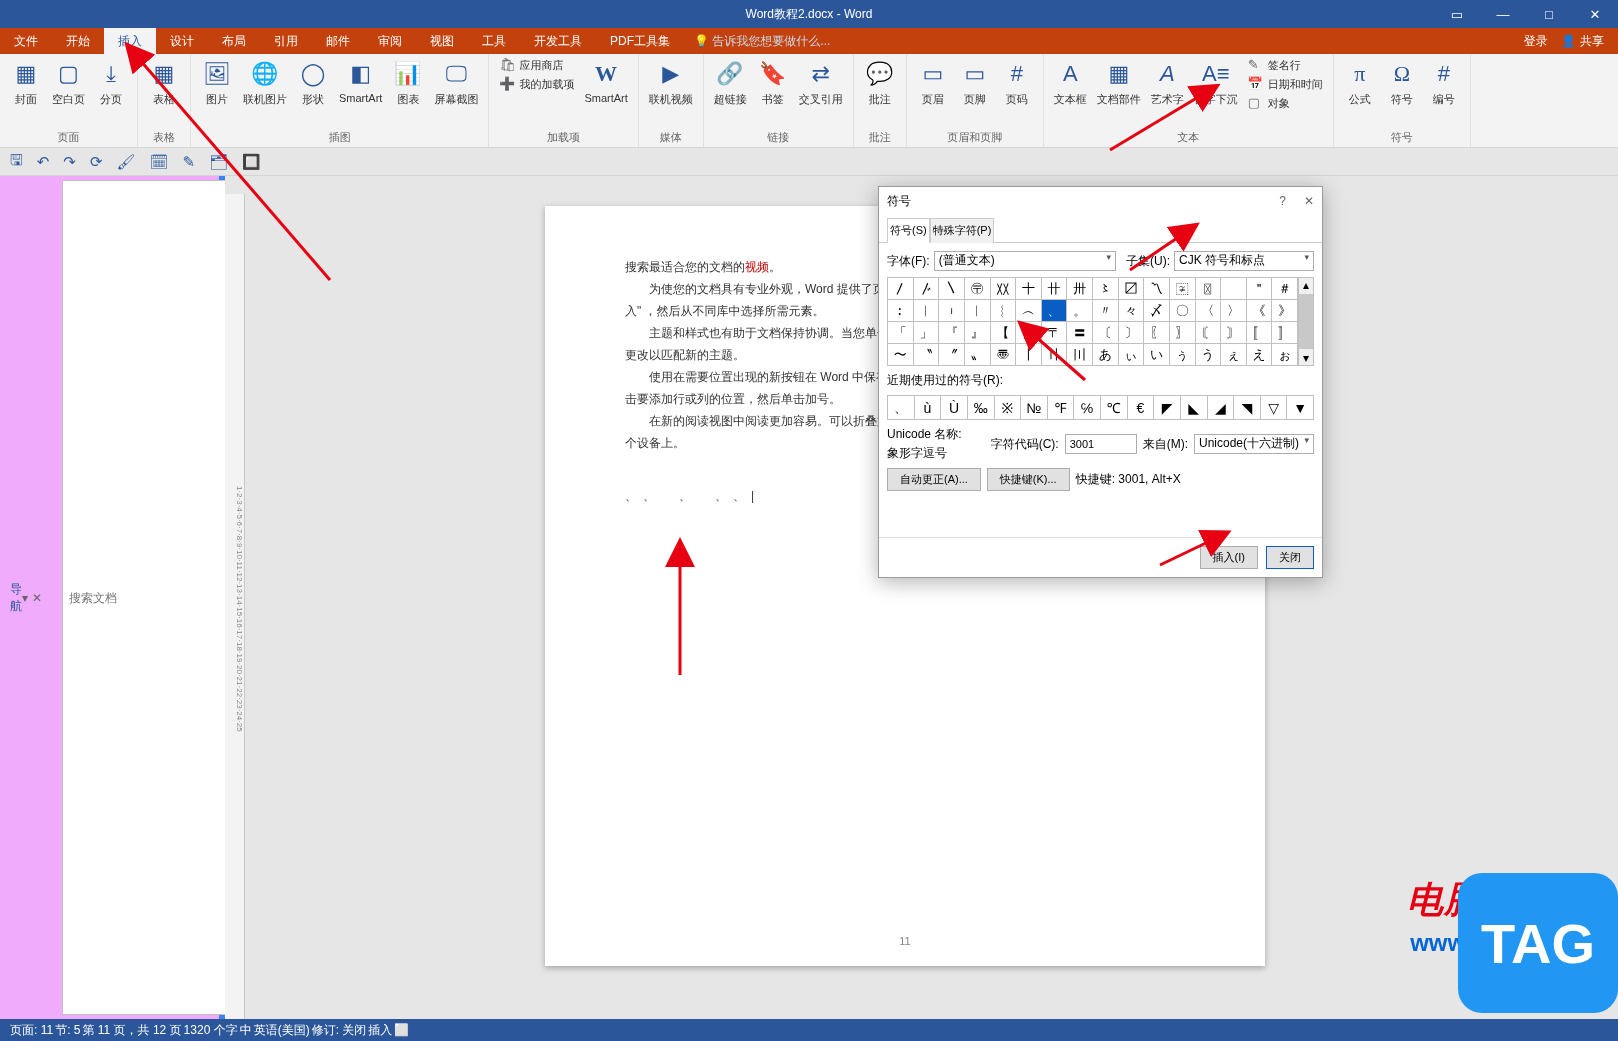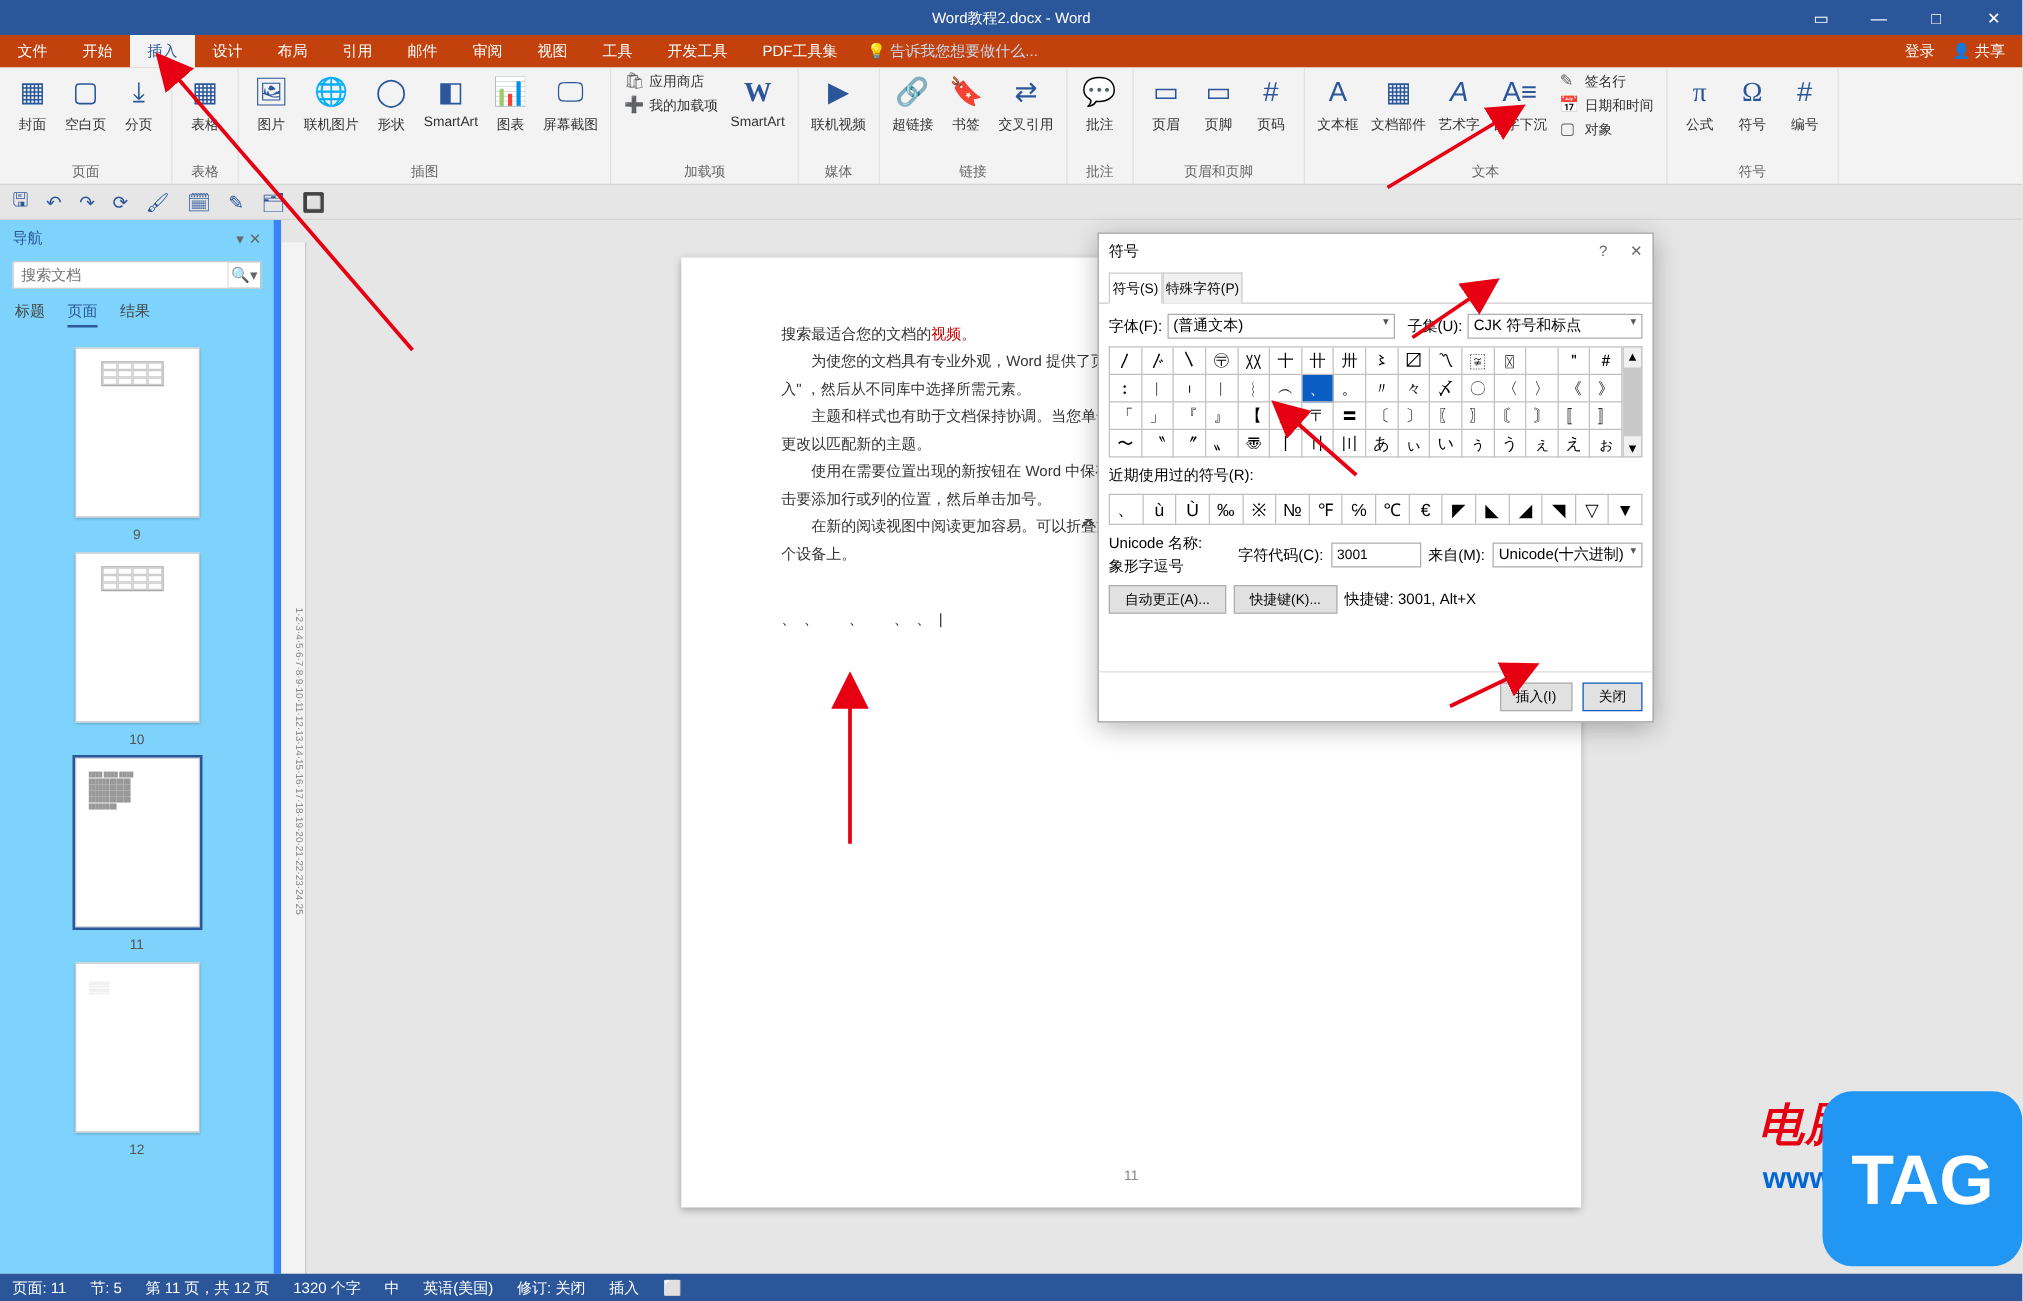--- a/index.html
+++ b/index.html
@@ -20,41 +20,41 @@
 .rb-btn{display:flex;flex-direction:column;align-items:center;gap:2px;padding:2px 4px;cursor:pointer;min-width:34px}
 .rb-btn .ico{width:32px;height:32px;display:flex;align-items:center;justify-content:center;font-size:22px;color:#2b579a}
 .rb-btn .lbl{font-size:11px;color:#333;text-align:center;white-space:nowrap}
 .rb-sm{display:flex;align-items:center;gap:4px;padding:1px 4px;cursor:pointer}
 .rb-sm .ico{width:16px;height:16px;font-size:13px;color:#666}
 .rb-sm .lbl{font-size:11px;color:#333}
 .rb-col{display:flex;flex-direction:column;gap:1px;justify-content:center}
 .qat{background:#e6e6e6;height:28px;display:flex;align-items:center;gap:14px;padding:0 10px;border-bottom:1px solid #d4d4d4}
 .qat div{color:#2b579a;font-size:15px;cursor:pointer}
 .body-area{display:flex;height:calc(100% - 28px - 26px - 94px - 28px - 22px)}
-.nav-pane{width:225px;background:#7dd3fc;border-right:6px solid #3b82f6;display:flex;flex-direction:column}
+.nav-pane{width:225px;background:#f0abfc;border-right:6px solid #3b82f6;display:flex;}
 .nav-head{display:flex;align-items:center;justify-content:space-between;padding:6px 10px;font-size:16px;color:#2b579a}
 .nav-head .ctrl{display:flex;gap:4px;color:#666;font-size:11px}
 .nav-search{margin:4px 10px;display:flex;border:1px solid #c0c0c0;background:#fff}
 .nav-search input{flex:1;border:none;outline:none;padding:3px 6px;font-size:12px}
 .nav-search .sico{width:26px;display:flex;align-items:center;justify-content:center;color:#666;border-left:1px solid #e0e0e0}
 .nav-tabs{display:flex;gap:18px;padding:6px 12px;font-size:12px;color:#444}
 .nav-tabs .nt.active{color:#2b579a;border-bottom:2px solid #2b579a;padding-bottom:2px}
 .thumbs{flex:1;overflow:auto;padding:10px 0;display:flex;flex-direction:column;align-items:center;gap:8px}
 .thumb{width:100px;height:136px;background:#fff;border:1px solid #c8c8c8;box-shadow:0 1px 2px rgba(0,0,0,.2);position:relative}
 .thumb.sel{outline:2px solid #2b579a}
 .thumb .tiny{position:absolute;inset:10px;font-size:4px;color:#999;line-height:5px;overflow:hidden}
 .tlabel{font-size:11px;color:#555}
 .canvas{flex:1;background:#e6e6e6;position:relative;overflow:hidden}
 .ruler-v{position:absolute;left:0;top:18px;width:20px;bottom:0;background:#f3f3f3;border-right:1px solid #c8c8c8;font-size:8px;color:#888;writing-mode:vertical-rl;text-align:center;padding-top:4px}
 .ruler-h{position:absolute;left:20px;top:0;right:0;height:18px;background:#f3f3f3;border-bottom:1px solid #c8c8c8;font-size:8px;color:#888;display:flex;align-items:center;padding-left:4px;letter-spacing:5px;white-space:nowrap;overflow:hidden}
 .page{position:absolute;left:320px;top:30px;width:720px;height:760px;background:#fff;box-shadow:0 2px 6px rgba(0,0,0,.3);padding:50px 80px;font-size:13px;line-height:22px;color:#333}
 .page .red{color:#c00}
 .page .ind{text-indent:2em}
 .page .pnum{position:absolute;bottom:14px;left:50%;transform:translateX(-50%);font-size:11px;color:#888}
-.statusbar{position:absolute;bottom:0;left:0;right:0;height:22px;background:#2b579a;color:#fff;display:flex;align-items:center;padding:0 10px;font-size:11px;gap:19px}
+.statusbar{position:absolute;bottom:0;left:0;right:0;height:22px;background:#2b579a;color:#fff;display:flex;align-items:center;padding:0 10px;font-size:11px;gap:2px}
 
 .dialog{position:absolute;left:878px;top:186px;width:445px;height:392px;background:#fff;border:1px solid #9a9a9a;box-shadow:0 4px 20px rgba(0,0,0,.3);display:flex;flex-direction:column}
 .dlg-title{height:28px;display:flex;align-items:center;padding:0 8px;font-size:12px}
 .dlg-title .dctrl{margin-left:auto;display:flex;gap:18px;color:#666;font-size:14px}
 .dlg-tabs{display:flex;padding:0 8px;gap:0;border-bottom:1px solid #ccc;margin-top:2px}
 .dlg-tab{padding:4px 2px;border:1px solid #ccc;border-bottom:none;background:#f0f0f0;font-size:11px;cursor:pointer;position:relative;top:1px}
 .dlg-tab.active{background:#fff;border-bottom:1px solid #fff}
 .dlg-body{flex:1;padding:8px;display:flex;flex-direction:column;gap:6px}
 .row{display:flex;align-items:center;gap:4px;font-size:11px}
 .row label{white-space:nowrap}

